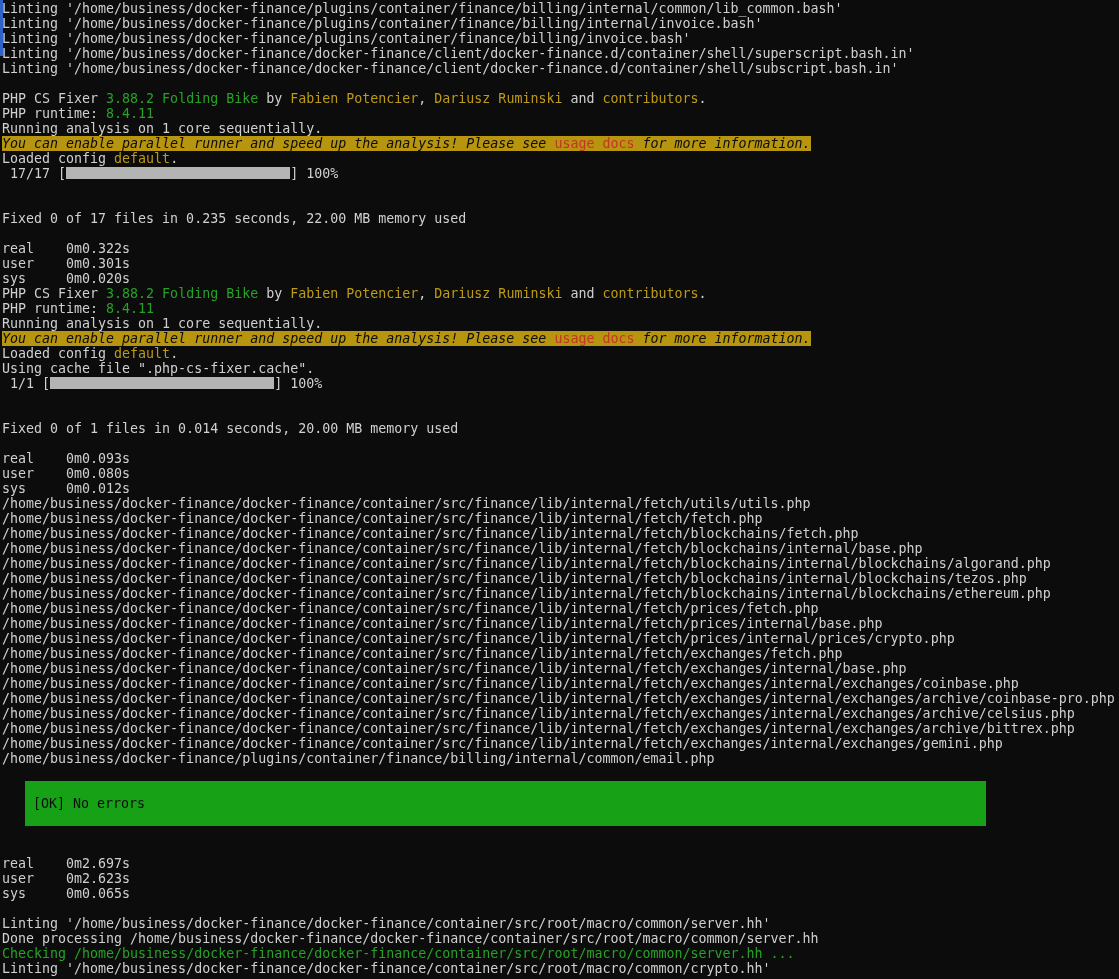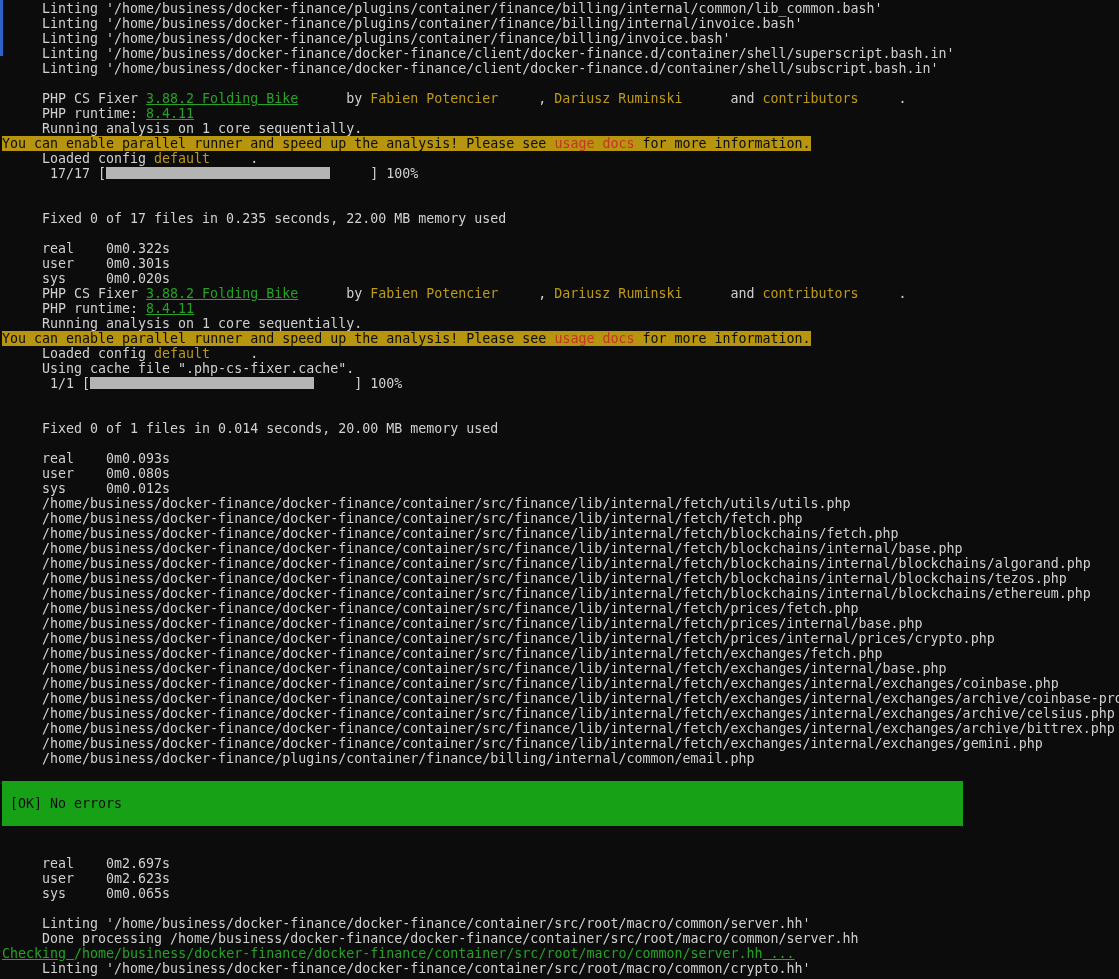--- a/index.html
+++ b/index.html
@@ -13,28 +13,28 @@
     width:1119px;height:979px;
     overflow:hidden;position:relative;
   }
   .term{
     font-family:"DejaVu Sans Mono","Liberation Mono",monospace;
     font-size:13.3px;line-height:15px;
     white-space:pre;
     padding:1px 0 0 2px;
   }
   .line{height:15px;}
-  .seg-fg{color:var(--fg);margin-left:40px;}
-  .seg-green{color:var(--green);text-decoration:underline;}
+  .seg-fg{color:var(--fg);}
+  .seg-green{color:var(--green);}
   .seg-greenul{color:var(--green);}
   .seg-yellow{color:var(--yellow);}
-  .seg-warn{background:var(--warn-bg);color:var(--warn-fg);}
+  .seg-warn{background:var(--warn-bg);color:var(--warn-fg);font-style:italic;}
   .seg-warnred{background:var(--warn-bg);color:var(--error-red);margin-top:44px;}
   .seg-bar{display:inline-block;width:28ch;height:12px;background:var(--bar);vertical-align:-1px;}
-  .seg-okpad{display:inline-block;width:120ch;height:15px;line-height:15px;background:var(--ok-bg);color:var(--ok-fg);}
+  .seg-okpad{display:inline-block;width:120ch;height:15px;line-height:15px;background:var(--ok-bg);color:var(--ok-fg);margin-left:23px;}
   .scroll-indicator{
     position:absolute;left:0;top:0;width:3px;height:56px;
     background:var(--indicator);z-index:5;
   }
 </style>
 </head>
 <body>
 
 <div class="scroll-indicator"></div>
 <div class="term"><div class="line"><span class="seg-fg">Linting '/home/business/docker-finance/plugins/container/finance/billing/internal/common/lib_common.bash'</span></div><div class="line"><span class="seg-fg">Linting '/home/business/docker-finance/plugins/container/finance/billing/internal/invoice.bash'</span></div><div class="line"><span class="seg-fg">Linting '/home/business/docker-finance/plugins/container/finance/billing/invoice.bash'</span></div><div class="line"><span class="seg-fg">Linting '/home/business/docker-finance/docker-finance/client/docker-finance.d/container/shell/superscript.bash.in'</span></div><div class="line"><span class="seg-fg">Linting '/home/business/docker-finance/docker-finance/client/docker-finance.d/container/shell/subscript.bash.in'</span></div><div class="line">&nbsp;</div><div class="line"><span class="seg-fg">PHP CS Fixer </span><span class="seg-green">3.88.2 Folding Bike</span><span class="seg-fg"> by </span><span class="seg-yellow">Fabien Potencier</span><span class="seg-fg">, </span><span class="seg-yellow">Dariusz Ruminski</span><span class="seg-fg"> and </span><span class="seg-yellow">contributors</span><span class="seg-fg">.</span></div><div class="line"><span class="seg-fg">PHP runtime: </span><span class="seg-green">8.4.11</span></div><div class="line"><span class="seg-fg">Running analysis on 1 core sequentially.</span></div><div class="line"><span class="seg-warn">You can enable parallel runner and speed up the analysis! Please see </span><span class="seg-warnred">usage docs</span><span class="seg-warn"> for more information.</span></div><div class="line"><span class="seg-fg">Loaded config </span><span class="seg-yellow">default</span><span class="seg-fg">.</span></div><div class="line"><span class="seg-fg"> 17/17 [</span><span class="seg-bar"></span><span class="seg-fg">] 100%</span></div><div class="line">&nbsp;</div><div class="line">&nbsp;</div><div class="line"><span class="seg-fg">Fixed 0 of 17 files in 0.235 seconds, 22.00 MB memory used</span></div><div class="line">&nbsp;</div><div class="line"><span class="seg-fg">real    0m0.322s</span></div><div class="line"><span class="seg-fg">user    0m0.301s</span></div><div class="line"><span class="seg-fg">sys     0m0.020s</span></div><div class="line"><span class="seg-fg">PHP CS Fixer </span><span class="seg-green">3.88.2 Folding Bike</span><span class="seg-fg"> by </span><span class="seg-yellow">Fabien Potencier</span><span class="seg-fg">, </span><span class="seg-yellow">Dariusz Ruminski</span><span class="seg-fg"> and </span><span class="seg-yellow">contributors</span><span class="seg-fg">.</span></div><div class="line"><span class="seg-fg">PHP runtime: </span><span class="seg-green">8.4.11</span></div><div class="line"><span class="seg-fg">Running analysis on 1 core sequentially.</span></div><div class="line"><span class="seg-warn">You can enable parallel runner and speed up the analysis! Please see </span><span class="seg-warnred">usage docs</span><span class="seg-warn"> for more information.</span></div><div class="line"><span class="seg-fg">Loaded config </span><span class="seg-yellow">default</span><span class="seg-fg">.</span></div><div class="line"><span class="seg-fg">Using cache file ".php-cs-fixer.cache".</span></div><div class="line"><span class="seg-fg"> 1/1 [</span><span class="seg-bar"></span><span class="seg-fg">] 100%</span></div><div class="line">&nbsp;</div><div class="line">&nbsp;</div><div class="line"><span class="seg-fg">Fixed 0 of 1 files in 0.014 seconds, 20.00 MB memory used</span></div><div class="line">&nbsp;</div><div class="line"><span class="seg-fg">real    0m0.093s</span></div><div class="line"><span class="seg-fg">user    0m0.080s</span></div><div class="line"><span class="seg-fg">sys     0m0.012s</span></div><div class="line"><span class="seg-fg">/home/business/docker-finance/docker-finance/container/src/finance/lib/internal/fetch/utils/utils.php</span></div><div class="line"><span class="seg-fg">/home/business/docker-finance/docker-finance/container/src/finance/lib/internal/fetch/fetch.php</span></div><div class="line"><span class="seg-fg">/home/business/docker-finance/docker-finance/container/src/finance/lib/internal/fetch/blockchains/fetch.php</span></div><div class="line"><span class="seg-fg">/home/business/docker-finance/docker-finance/container/src/finance/lib/internal/fetch/blockchains/internal/base.php</span></div><div class="line"><span class="seg-fg">/home/business/docker-finance/docker-finance/container/src/finance/lib/internal/fetch/blockchains/internal/blockchains/algorand.php</span></div><div class="line"><span class="seg-fg">/home/business/docker-finance/docker-finance/container/src/finance/lib/internal/fetch/blockchains/internal/blockchains/tezos.php</span></div><div class="line"><span class="seg-fg">/home/business/docker-finance/docker-finance/container/src/finance/lib/internal/fetch/blockchains/internal/blockchains/ethereum.php</span></div><div class="line"><span class="seg-fg">/home/business/docker-finance/docker-finance/container/src/finance/lib/internal/fetch/prices/fetch.php</span></div><div class="line"><span class="seg-fg">/home/business/docker-finance/docker-finance/container/src/finance/lib/internal/fetch/prices/internal/base.php</span></div><div class="line"><span class="seg-fg">/home/business/docker-finance/docker-finance/container/src/finance/lib/internal/fetch/prices/internal/prices/crypto.php</span></div><div class="line"><span class="seg-fg">/home/business/docker-finance/docker-finance/container/src/finance/lib/internal/fetch/exchanges/fetch.php</span></div><div class="line"><span class="seg-fg">/home/business/docker-finance/docker-finance/container/src/finance/lib/internal/fetch/exchanges/internal/base.php</span></div><div class="line"><span class="seg-fg">/home/business/docker-finance/docker-finance/container/src/finance/lib/internal/fetch/exchanges/internal/exchanges/coinbase.php</span></div><div class="line"><span class="seg-fg">/home/business/docker-finance/docker-finance/container/src/finance/lib/internal/fetch/exchanges/internal/exchanges/archive/coinbase-pro.php</span></div><div class="line"><span class="seg-fg">/home/business/docker-finance/docker-finance/container/src/finance/lib/internal/fetch/exchanges/internal/exchanges/archive/celsius.php</span></div><div class="line"><span class="seg-fg">/home/business/docker-finance/docker-finance/container/src/finance/lib/internal/fetch/exchanges/internal/exchanges/archive/bittrex.php</span></div><div class="line"><span class="seg-fg">/home/business/docker-finance/docker-finance/container/src/finance/lib/internal/fetch/exchanges/internal/exchanges/gemini.php</span></div><div class="line"><span class="seg-fg">/home/business/docker-finance/plugins/container/finance/billing/internal/common/email.php</span></div><div class="line">&nbsp;</div><div class="line"><span class="seg-okpad"> </span></div><div class="line"><span class="seg-okpad"> [OK] No errors</span></div><div class="line"><span class="seg-okpad"> </span></div><div class="line">&nbsp;</div><div class="line">&nbsp;</div><div class="line"><span class="seg-fg">real    0m2.697s</span></div><div class="line"><span class="seg-fg">user    0m2.623s</span></div><div class="line"><span class="seg-fg">sys     0m0.065s</span></div><div class="line">&nbsp;</div><div class="line"><span class="seg-fg">Linting '/home/business/docker-finance/docker-finance/container/src/root/macro/common/server.hh'</span></div><div class="line"><span class="seg-fg">Done processing /home/business/docker-finance/docker-finance/container/src/root/macro/common/server.hh</span></div><div class="line"><span class="seg-green">Checking </span><span class="seg-greenul">/home/business/docker-finance/docker-finance/container/src/root/macro/common/server.hh</span><span class="seg-green"> ...</span></div><div class="line"><span class="seg-fg">Linting '/home/business/docker-finance/docker-finance/container/src/root/macro/common/crypto.hh'</span></div></div>

